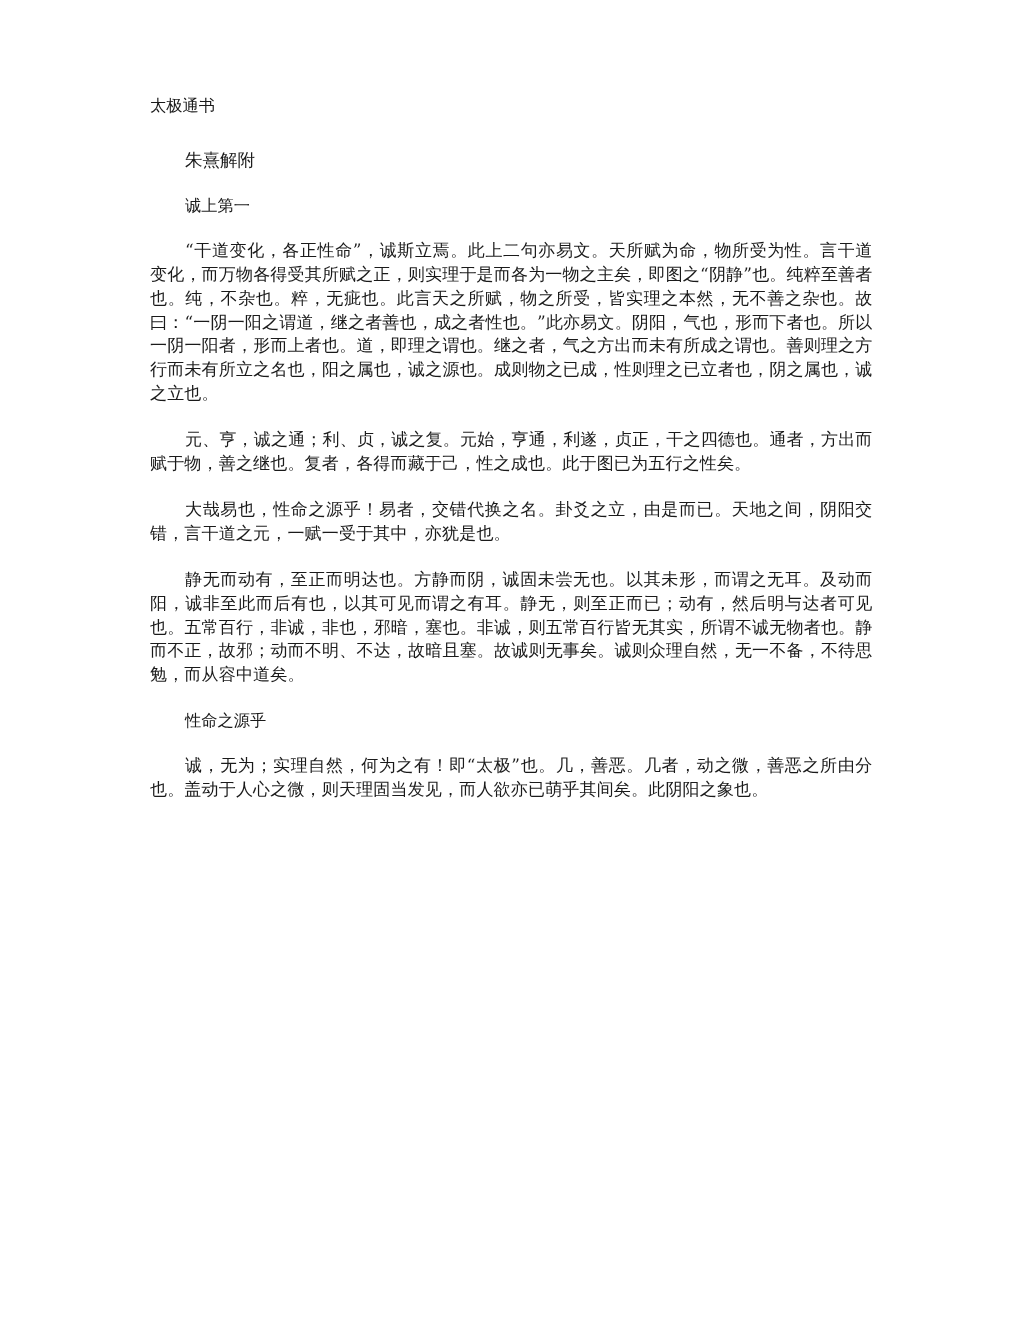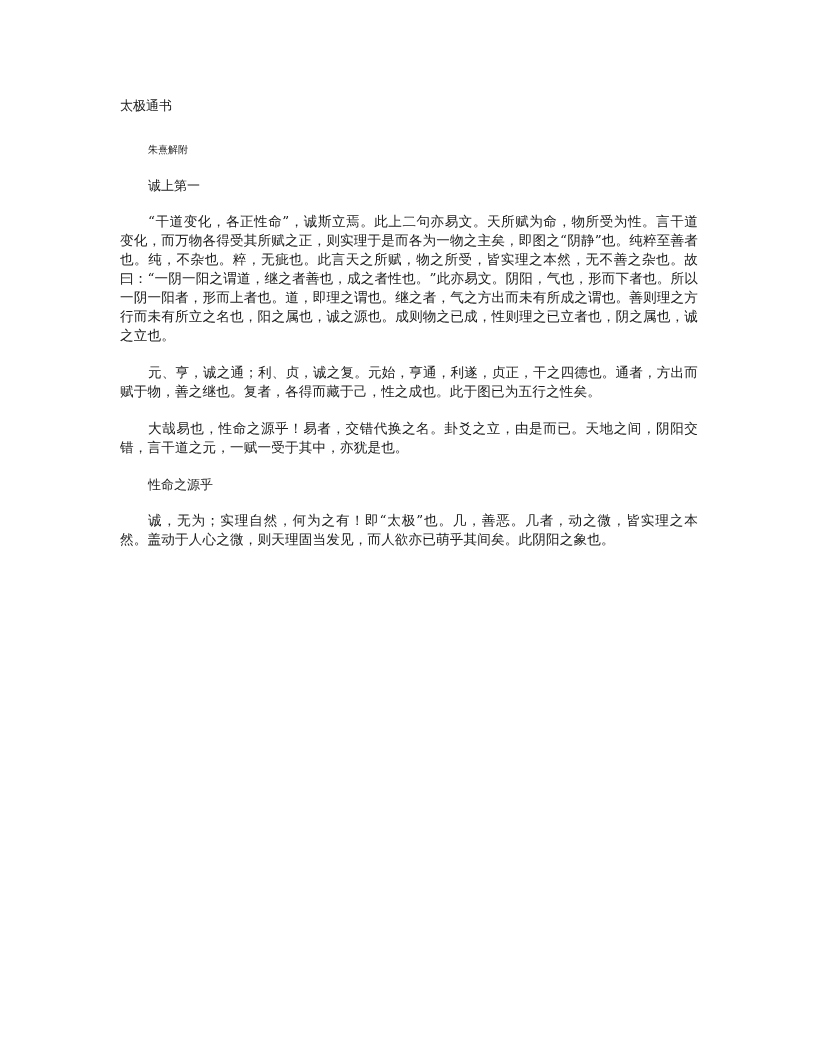--- a/index.html
+++ b/index.html
@@ -11,31 +11,31 @@
     width: 816px;
     height: 1056px;
     position: relative;
     overflow: hidden;
     font-family: "DejaVu Serif", "Liberation Serif", serif;
     color: #1a1a1a;
   }
   .page {
     position: absolute;
     left: 120px;
-    top: 96px;
+    top: 76px;
     width: 578px;
   }
   .title {
     font-size: 13px;
     line-height: 19px;
     margin: 0 0 25px 0;
     height: 19px;
   }
   .subhead {
-    font-size: 10px;
+    font-size: 14px;
     line-height: 19px;
     margin: 0 0 17px 0;
     padding-left: 28px;
     font-family: Liberation Serif, serif;
   }
   .para {
     font-size: 13.6px;
     line-height: 19px;
     margin: 0 0 18px 0;
     text-indent: 28px;
@@ -57,19 +57,20 @@
   <div class="subhead">朱熹解附</div>
 
   <section>
     <div class="heading2">诚上第一</div>
     <p class="para">“干道变化，各正性命”，诚斯立焉。此上二句亦易文。天所赋为命，物所受为性。言干道变化，而万物各得受其所赋之正，则实理于是而各为一物之主矣，即图之“阴静”也。纯粹至善者也。纯，不杂也。粹，无疵也。此言天之所赋，物之所受，皆实理之本然，无不善之杂也。故曰：“一阴一阳之谓道，继之者善也，成之者性也。”此亦易文。阴阳，气也，形而下者也。所以一阴一阳者，形而上者也。道，即理之谓也。继之者，气之方出而未有所成之谓也。善则理之方行而未有所立之名也，阳之属也，诚之源也。成则物之已成，性则理之已立者也，阴之属也，诚之立也。</p>
     <p class="para">元、亨，诚之通；利、贞，诚之复。元始，亨通，利遂，贞正，干之四德也。通者，方出而赋于物，善之继也。复者，各得而藏于己，性之成也。此于图已为五行之性矣。</p>
     <p class="para">大哉易也，性命之源乎！易者，交错代换之名。卦爻之立，由是而已。天地之间，阴阳交错，言干道之元，一赋一受于其中，亦犹是也。</p>
   </section>
 
   <section>
+    <p class="para">静无而动有，至正而明达也。方静而阴，诚固未尝无也。以其未形，而谓之无耳。及动而阳，诚非至此而后有也，以其可见而谓之有耳。静无，则至正而已；动有，然后明与达者可见也。五常百行，非诚，非也，邪暗，塞也。非诚，则五常百行皆无其实，所谓不诚无物者也。静而不正，故邪；动而不明、不达，故暗且塞。故诚则无事矣。诚则众理自然，无一不备，不待思勉，而从容中道矣。</p>
   </section>
 
   <section>
     <div class="heading2">性命之源乎</div>
-    <p class="para">诚，无为；实理自然，何为之有！即“太极”也。几，善恶。几者，动之微，皆实理之本然。盖动于人心之微，则天理固当发见，而人欲亦已萌乎其间矣。此阴阳之象也。</p>
+    <p class="para">诚，无为；实理自然，何为之有！即“太极”也。几，善恶。几者，动之微，善恶之所由分也。盖动于人心之微，则天理固当发见，而人欲亦已萌乎其间矣。此阴阳之象也。</p>
   </section>
 </div>
 
 </body></html>

